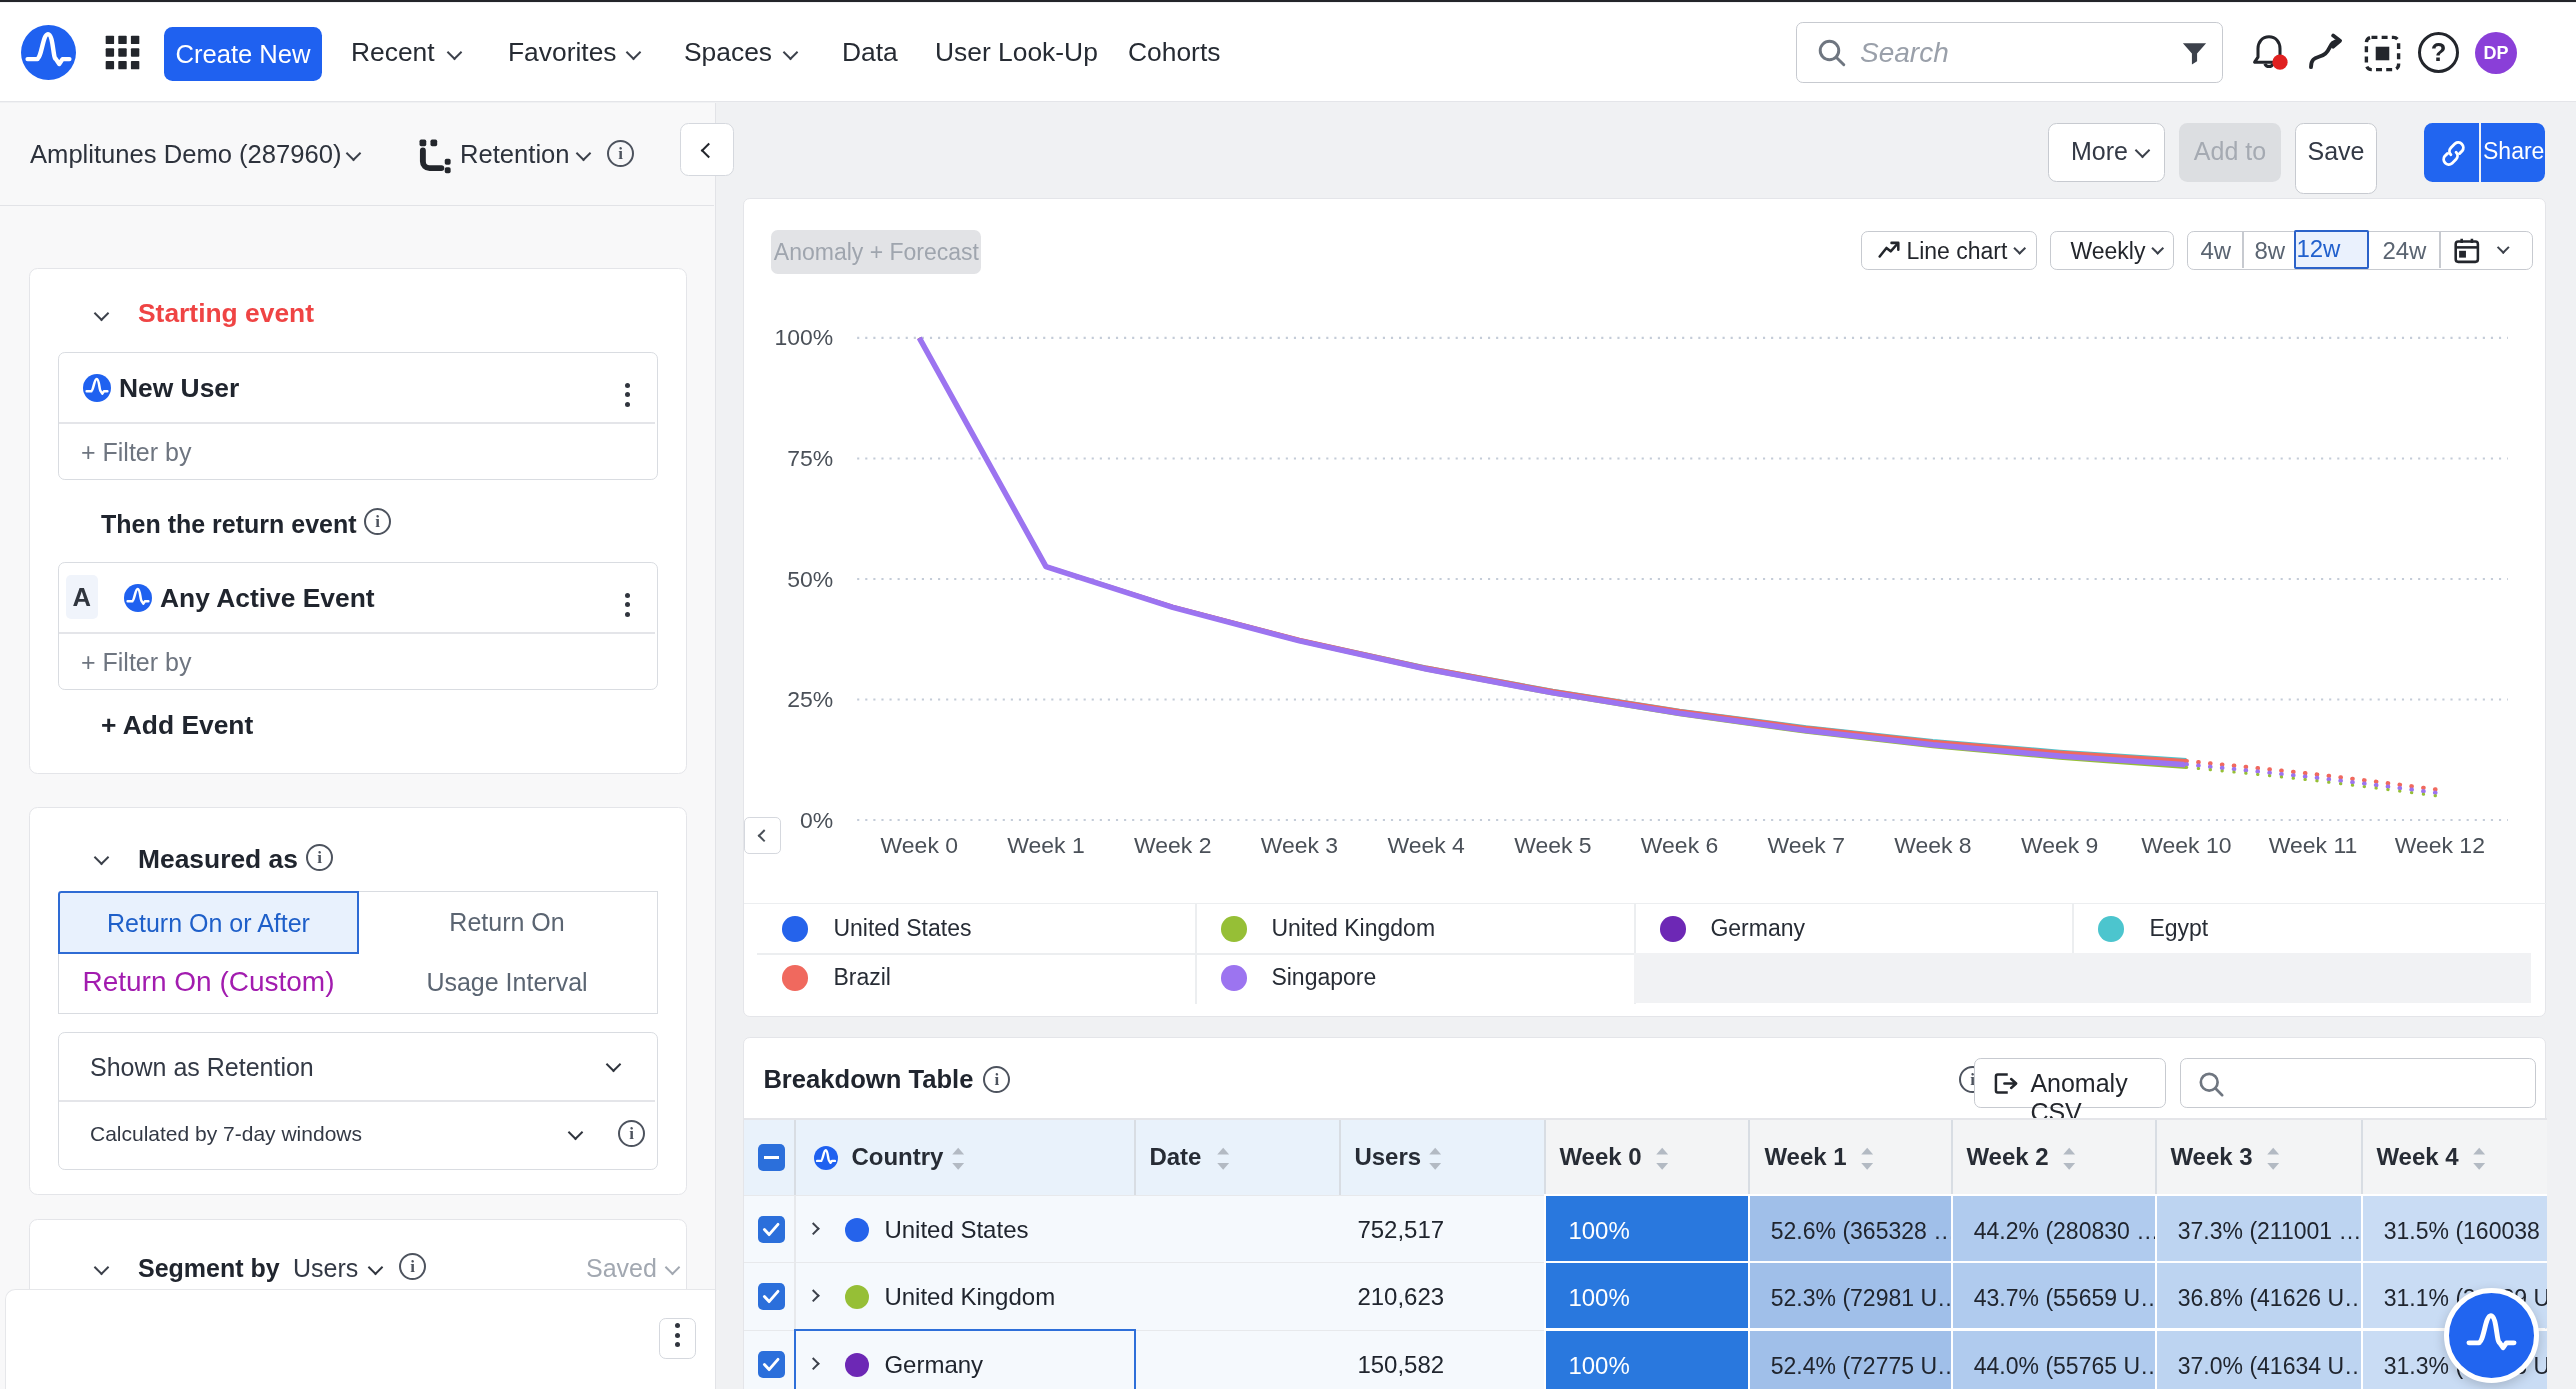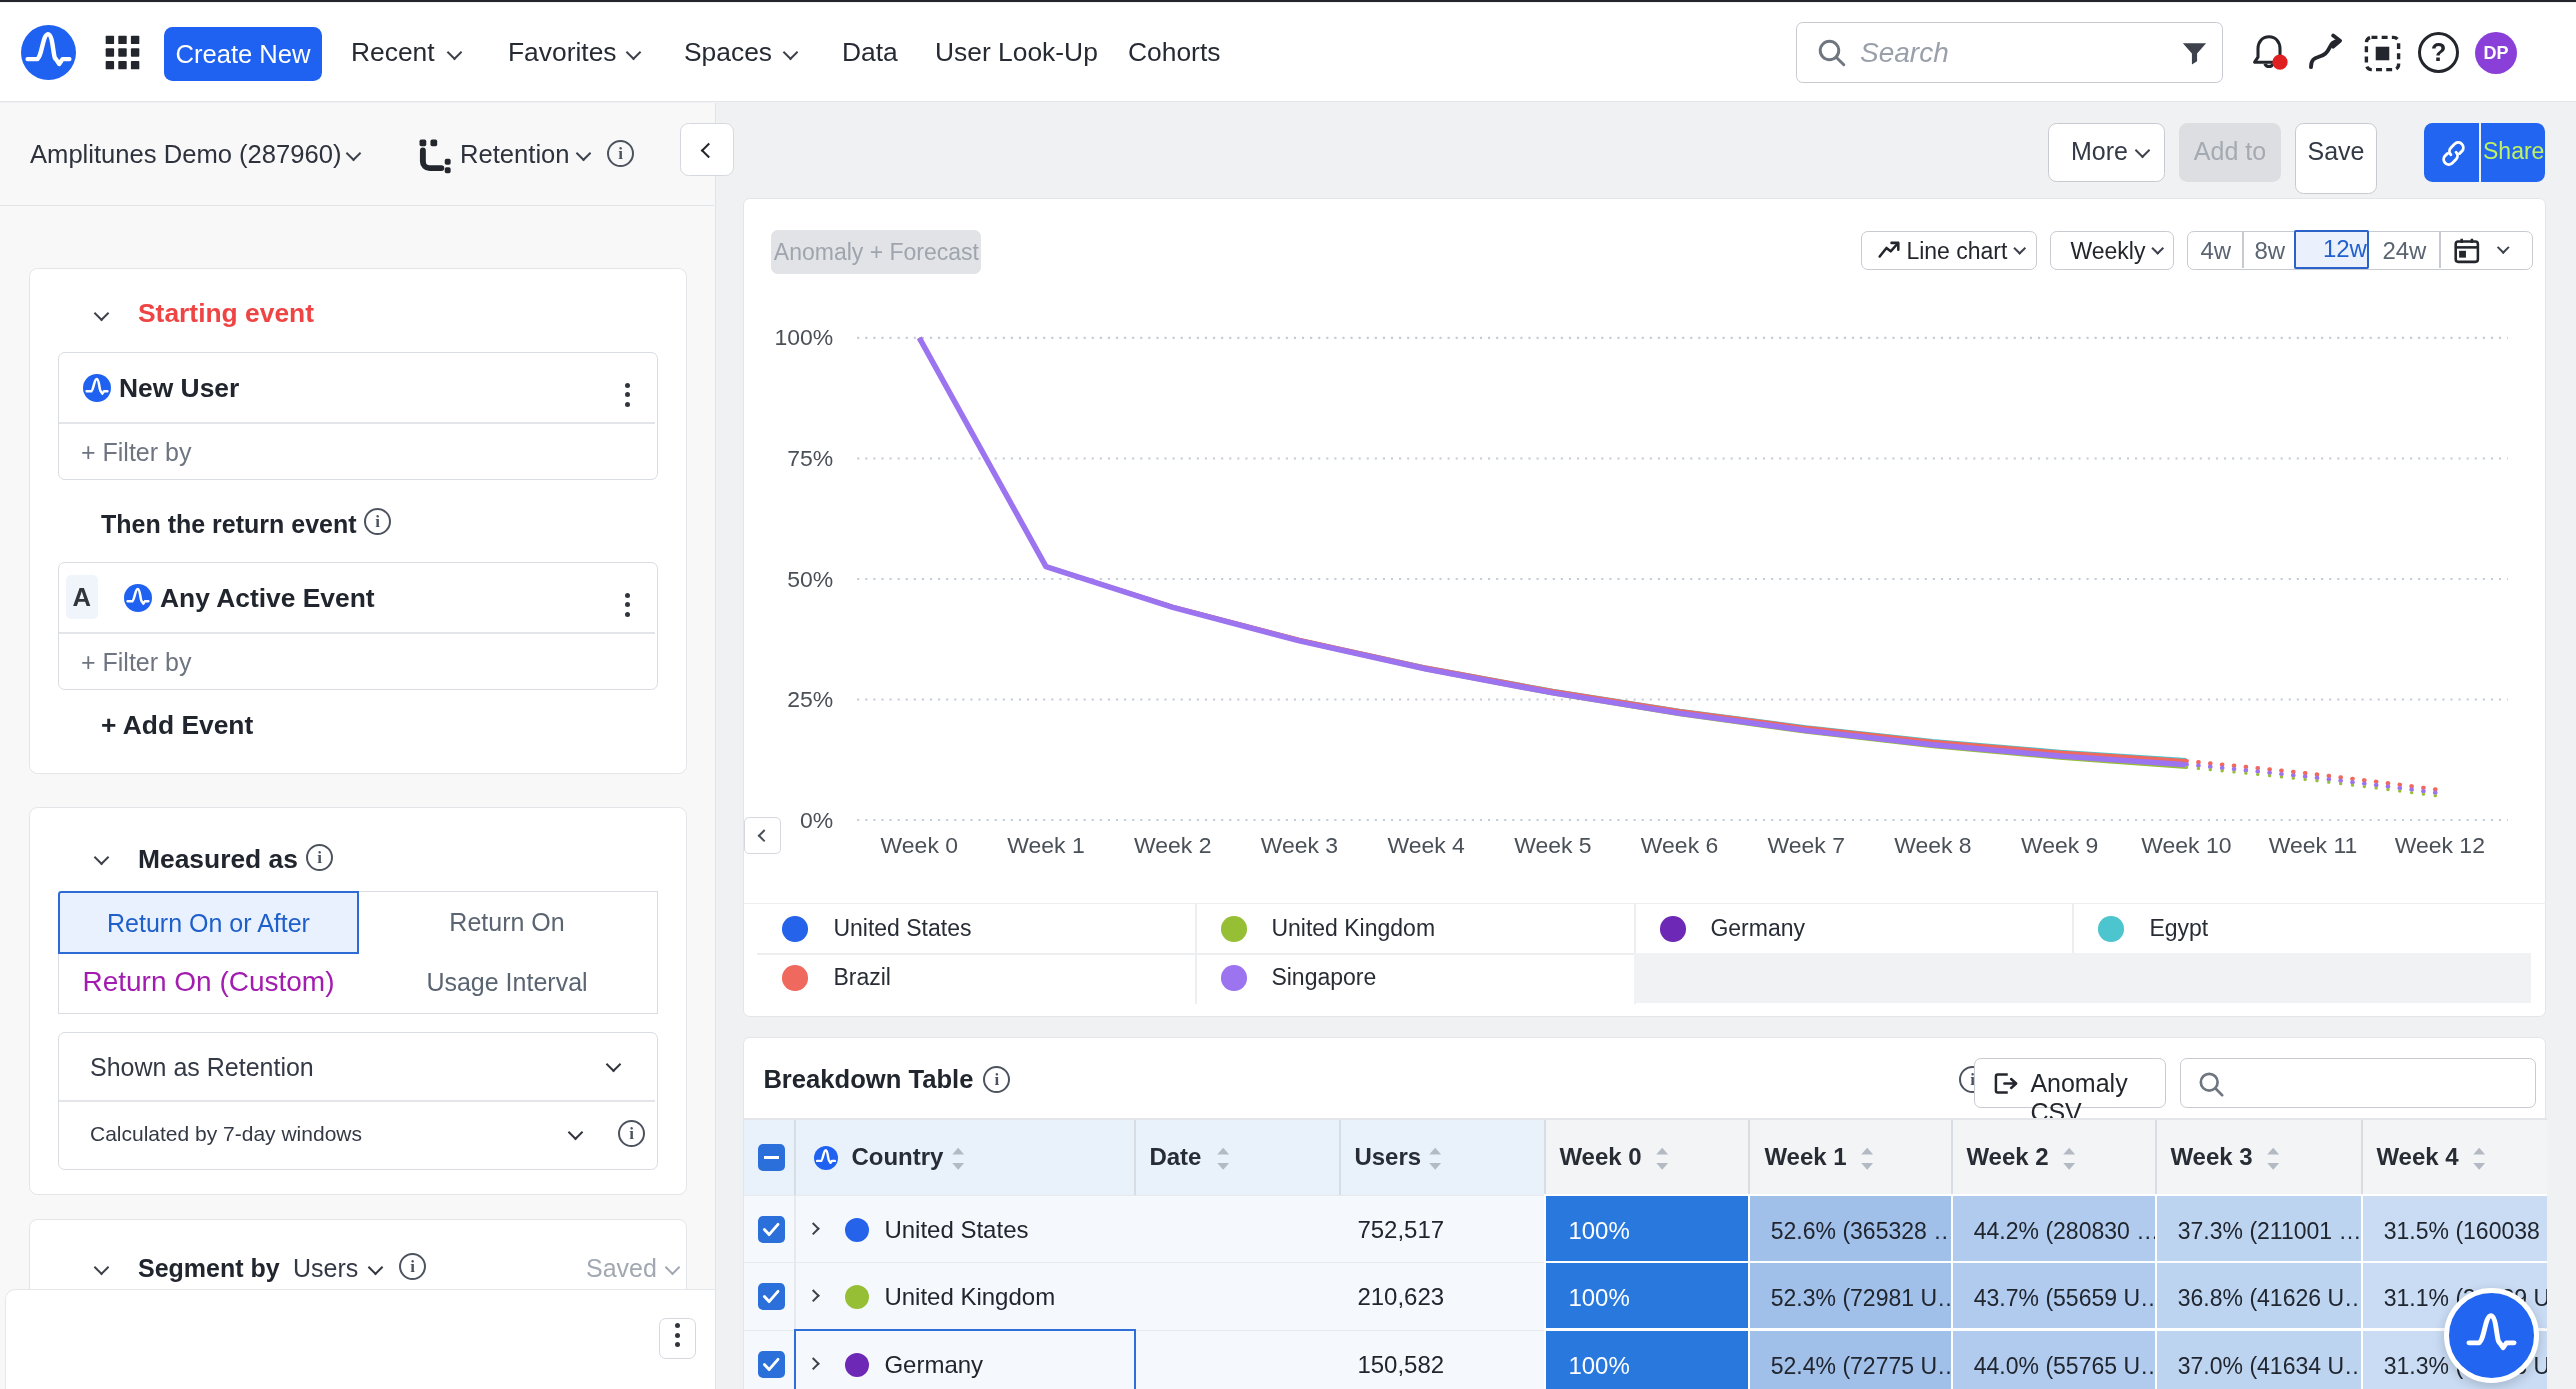--- a/index.html
+++ b/index.html
@@ -196,21 +196,21 @@
       <span class="abs" style="left:22px;top:12.8px;">More</span>
         <span class="chev abs" style="left:88px;top:20.4px;"></span>
     </div>
     <div class="abs" style="left:1462px;top:20.4px;width:102px;height:59px;background:#dcdee1;border-radius:8.5px;font-size:25px;color:#a5aab2;text-align:center;line-height:57px;">Add to</div>
     <div class="abs" style="left:1578px;top:20.4px;width:82px;height:71px;background:#fff;border:1.7px solid #c7cad0;border-radius:8.5px;font-size:25px;color:#333945;text-align:center;line-height:55px;">Save</div>
     <div class="abs" style="left:1707px;top:20.4px;width:121px;height:59px;background:#2165f0;border-radius:8.5px;">
       <svg class="abs" style="left:13.6px;top:14.5px;" width="31" height="31" viewBox="0 0 24 24">
           <path d="M10 13 a4 4 0 0 1 0 -5.5 l3.2 -3.2 a4 4 0 0 1 5.6 5.6 l-2 2 M14 11 a4 4 0 0 1 0 5.5 l-3.2 3.2 a4 4 0 0 1 -5.6 -5.6 l2 -2" fill="none" stroke="#fff" stroke-width="2.2" stroke-linecap="round"></path>
         </svg>
       <div class="abs" style="left:55px;top:0;width:1.7px;height:59px;background:#f0f1f3;"></div>
-      <span class="abs" style="left:59px;top:14.5px;color:#bef264;font-size:23px;">Share</span>
+      <span class="abs" style="left:59px;top:14.5px;color:#ffffff;font-size:23px;">Share</span>
     </div>
 
     <div class="card" style="left:26.4px;top:95px;width:1803px;height:819px;border-radius:6.8px;">
       <div class="abs" style="left:27px;top:31px;width:210px;height:44px;background:#e2e3e6;border-radius:6.8px;color:#9fa5ae;font-size:23px;text-align:center;line-height:44px;white-space:nowrap;">Anomaly + Forecast</div>
 
       <div class="abs" style="left:1117px;top:31.5px;width:176px;height:39px;border:1.7px solid #c7cad0;border-radius:6.8px;background:#fff;">
         <svg class="abs" style="left:15.3px;top:9.4px;" width="22" height="19" viewBox="0 0 26 22">
             <path d="M2 18 L10 8 L15 12 L23 3" fill="none" stroke="#23262c" stroke-width="3" stroke-linecap="round" stroke-linejoin="round"></path>
             <path d="M16 2 L24 2 L24 10" fill="none" stroke="#23262c" stroke-width="3" stroke-linecap="round" stroke-linejoin="round"></path>
           </svg>
@@ -221,21 +221,21 @@
       <div class="abs" style="left:1306px;top:31.5px;width:124px;height:39px;border:1.7px solid #c7cad0;border-radius:6.8px;background:#fff;">
         <span class="abs" style="left:19px;top:6px;font-size:23px;color:#23262c;">Weekly</span>
         <span class="chev abs" style="left:102px;top:12px;width:9.4px;height:9.4px;"></span>
       </div>
 
       <div class="abs" style="left:1443px;top:31.5px;width:346px;height:39px;border:1.7px solid #c7cad0;border-radius:6.8px;background:#fff;font-size:24px;color:#5b6572;">
         <span class="abs" style="left:12px;top:5.1px;">4w</span>
         <div class="abs" style="left:54px;top:0;width:1.7px;height:36px;background:#c7cad0;"></div>
         <span class="abs" style="left:66px;top:5.1px;">8w</span>
         <div class="abs" style="left:108px;top:0;width:1.7px;height:36px;background:#c7cad0;"></div>
-        <div class="abs" style="left:106px;top:-1.7px;width:75px;height:39px;background:#eaf1fd;border:2.6px solid #2b62c9;border-radius:1.7px;color:#2160cd;text-align:center;line-height:34px;padding-left:26px;">12w</div>
+        <div class="abs" style="left:106px;top:-1.7px;width:75px;height:39px;background:#eaf1fd;border:2.6px solid #2b62c9;border-radius:1.7px;color:#2160cd;line-height:34px;">12w</div>
         <span class="abs" style="left:194px;top:5.1px;">24w</span>
         <div class="abs" style="left:251px;top:0;width:1.7px;height:36px;background:#c7cad0;"></div>
         <svg class="abs" style="left:266px;top:6.8px;" width="25.6" height="25.6" viewBox="0 0 30 30">
             <rect x="2" y="4" width="26" height="24" rx="3" fill="none" stroke="#23262c" stroke-width="3"></rect>
             <path d="M2 11 H28" stroke="#23262c" stroke-width="3"></path>
             <rect x="6" y="15" width="8" height="8" fill="#23262c"></rect>
             <path d="M9 1 v5 M21 1 v5" stroke="#23262c" stroke-width="3"></path>
           </svg>
         <span class="chev abs" style="left:311px;top:11px;width:8.5px;height:8.5px;"></span>
       </div>

